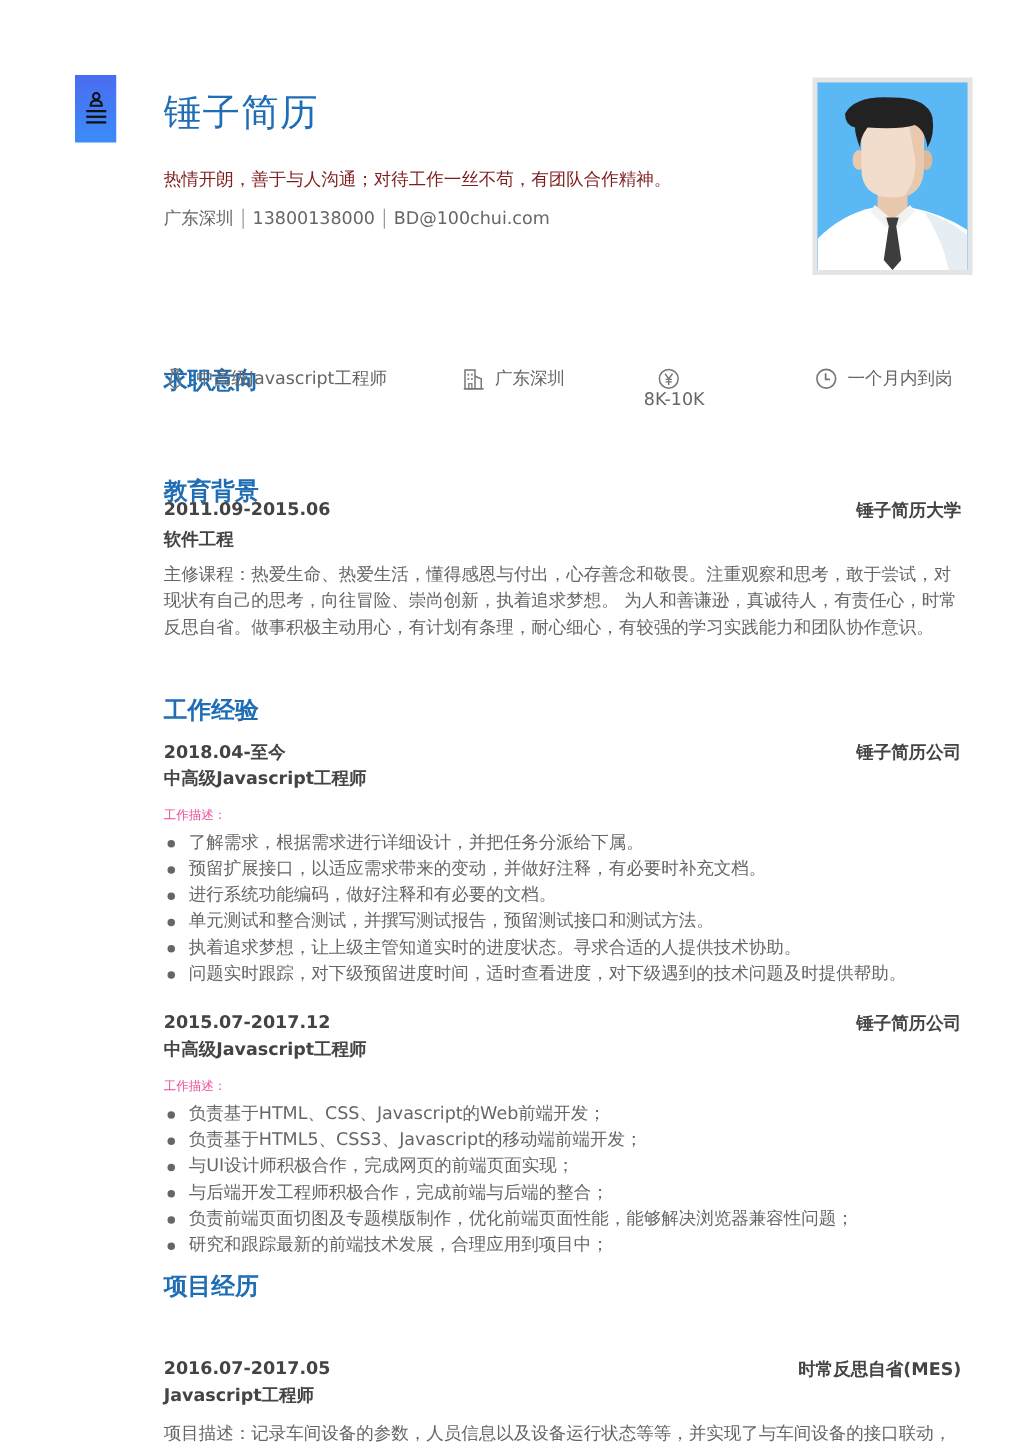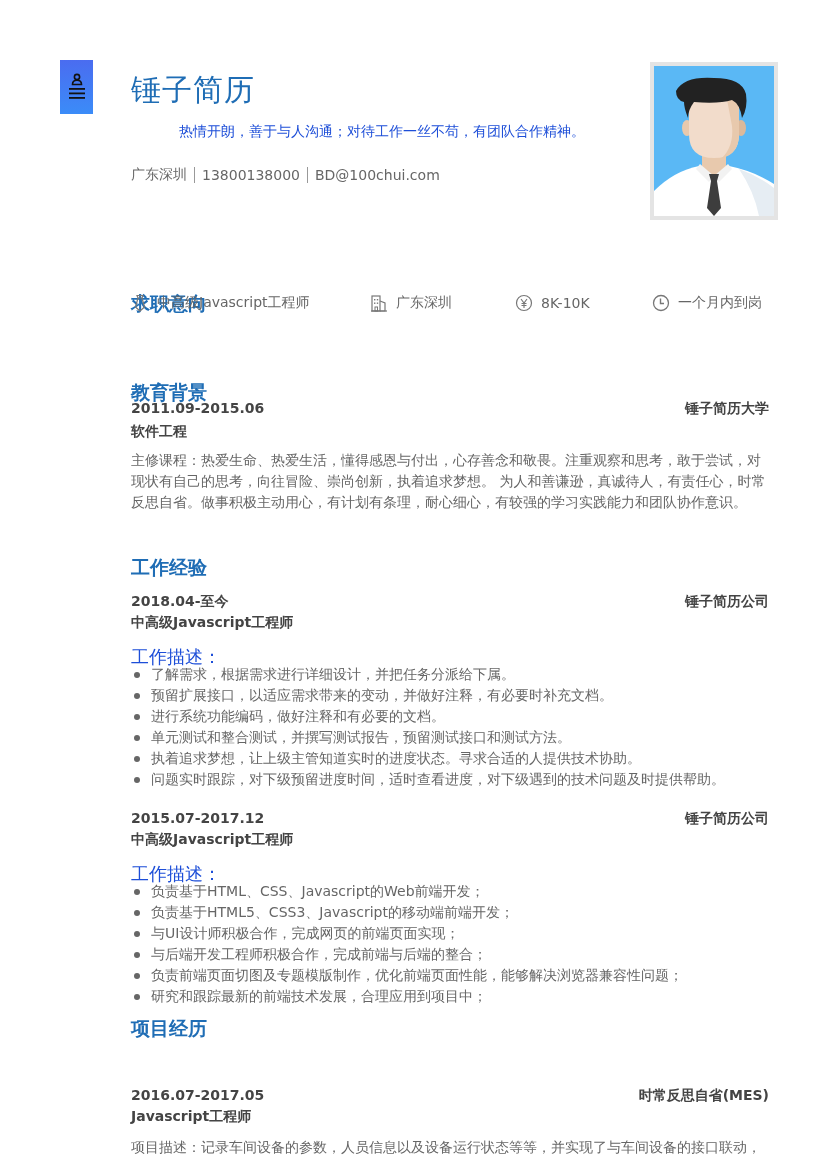--- a/index.html
+++ b/index.html
@@ -11,22 +11,22 @@
     background: linear-gradient(180deg, #4a6cf0 0%, #3b8cf8 100%);
     display: flex; flex-direction: column; align-items: center; justify-content: center;
   }
   .logo-badge svg { display: block; }
 
   .name {
     position: absolute; left: 131px; top: 70px;
     font-size: 30px; color: #1f6db5; font-weight: normal; letter-spacing: 1px;
   }
   .motto {
-    position: absolute; left: 131px; top: 123px;
-    font-size: 14px; color: #1d4ed8; margin-left: 48px;
+    position: absolute; left: 131px; top: 135px;
+    font-size: 14px; color: #7f1d1d;
   }
   .contact {
     position: absolute; left: 131px; top: 166px;
     font-size: 14px; color: #666666; display: flex; align-items: center;
   }
   .contact .sep { display: inline-block; width: 1px; height: 16px; background: #999; margin: 0 7px; }
 
   .photo {
     position: absolute; left: 650px; top: 62px; width: 128px; height: 158px;
     background: #e4e4e4; padding: 4px;
@@ -39,21 +39,21 @@
   }
 
   .intent-row { position: absolute; left: 131px; top: 294px; width: 640px; height: 22px; }
   .intent-item { position: absolute; top: 0; display: flex; align-items: center; font-size: 14px; color: #666; }
   .intent-item svg { margin-right: 8px; }
 
   .row-head { position: absolute; left: 131px; width: 638px; display: flex; justify-content: space-between; font-size: 14px; font-weight: bold; color: #444; }
   .row-sub { position: absolute; left: 131px; font-size: 14px; font-weight: bold; color: #444; }
   .para { position: absolute; left: 131px; width: 640px; font-size: 14px; color: #666; line-height: 21px; }
 
-  .desc-label { position: absolute; left: 131px; font-size: 18px; color: #1d4ed8; }
+  .desc-label { position: absolute; left: 131px; font-size: 10px; color: #ec4899; }
   .bullets { position: absolute; left: 131px; width: 640px; list-style: none; font-size: 14px; color: #666; }
   .bullets li { height: 21px; line-height: 21px; padding-left: 20px; position: relative; white-space: nowrap; }
   .bullets li::before { content: ""; position: absolute; left: 3px; top: 8px; width: 6px; height: 6px; border-radius: 50%; background: #666; }
 </style>
 </head>
 <body>
 
 <div class="logo-badge">
   <svg width="18" height="30" viewBox="0 0 18 30">
     <circle cx="9" cy="5" r="2.6" fill="none" stroke="#111" stroke-width="1.6"></circle>
@@ -115,21 +115,21 @@
       <path d="M10 7 L15 9 L15 17 L10 17" fill="none" stroke="#777" stroke-width="1.2"></path>
       <rect x="4" y="5" width="1.4" height="1.4" fill="#777"></rect>
         <rect x="6.8" y="5" width="1.4" height="1.4" fill="#777"></rect>
       <rect x="4" y="8.5" width="1.4" height="1.4" fill="#777"></rect>
         <rect x="6.8" y="8.5" width="1.4" height="1.4" fill="#777"></rect>
       <rect x="5" y="13" width="2.5" height="4" fill="none" stroke="#777" stroke-width="1"></rect>
       <line x1="1" y1="17" x2="17" y2="17" stroke="#777" stroke-width="1.2"></line>
     </svg>
     <span>广东深圳</span>
   </div>
-  <div class="intent-item" style="left:384px;">
+  <div class="intent-item" style="left:384px;flex-direction:column;">
     <svg width="18" height="18" viewBox="0 0 18 18">
       <circle cx="9" cy="9" r="7.5" fill="none" stroke="#777" stroke-width="1.2"></circle>
       <path d="M6 5 L9 9 L12 5 M9 9 L9 14 M6.5 9.5 L11.5 9.5 M6.5 11.5 L11.5 11.5" fill="none" stroke="#777" stroke-width="1.1"></path>
     </svg>
     <span>8K-10K</span>
   </div>
   <div class="intent-item" style="left:521px;">
     <svg width="18" height="18" viewBox="0 0 18 18">
       <circle cx="9" cy="9" r="7.5" fill="none" stroke="#777" stroke-width="1.3"></circle>
       <path d="M8.5 4.5 L8.5 9.5 L12 9.5" fill="none" stroke="#777" stroke-width="1.4"></path>

